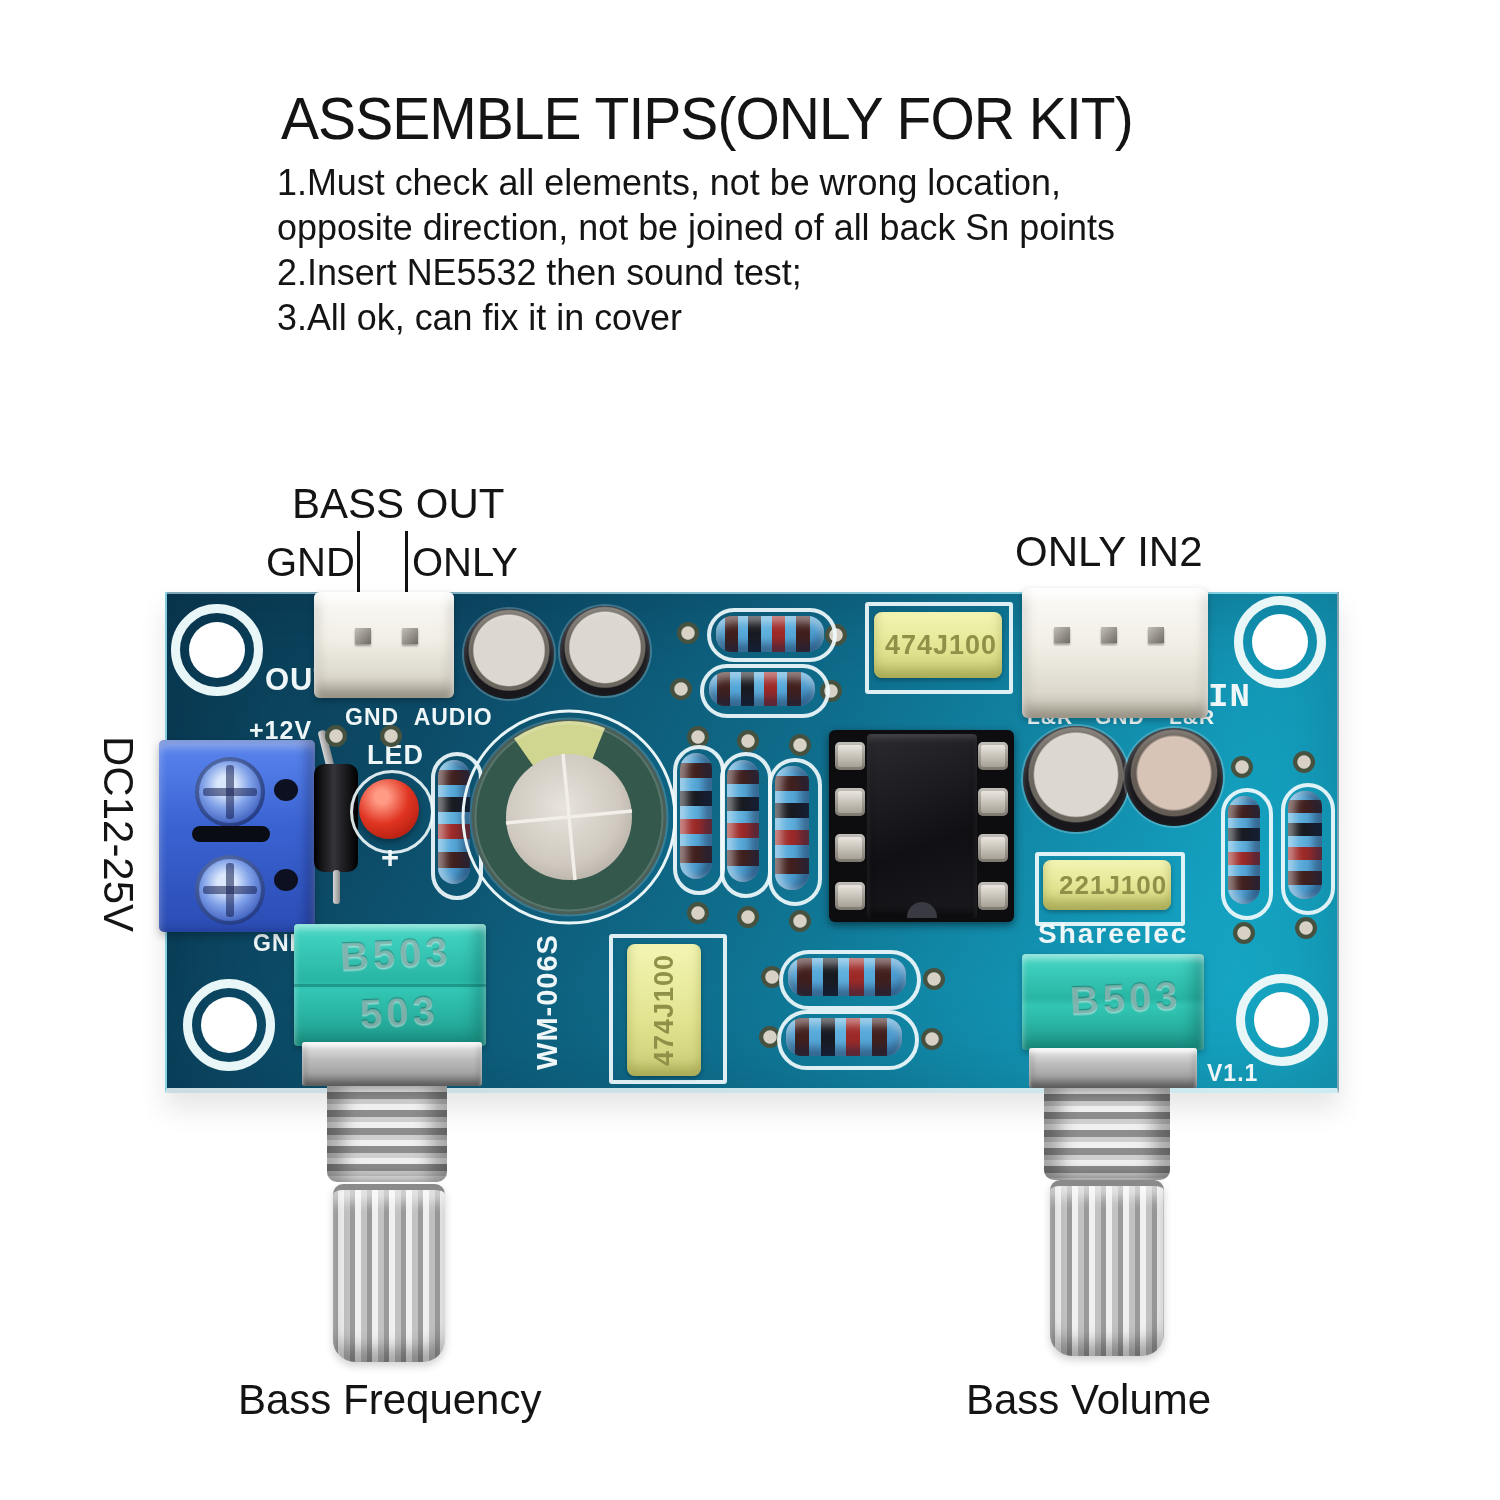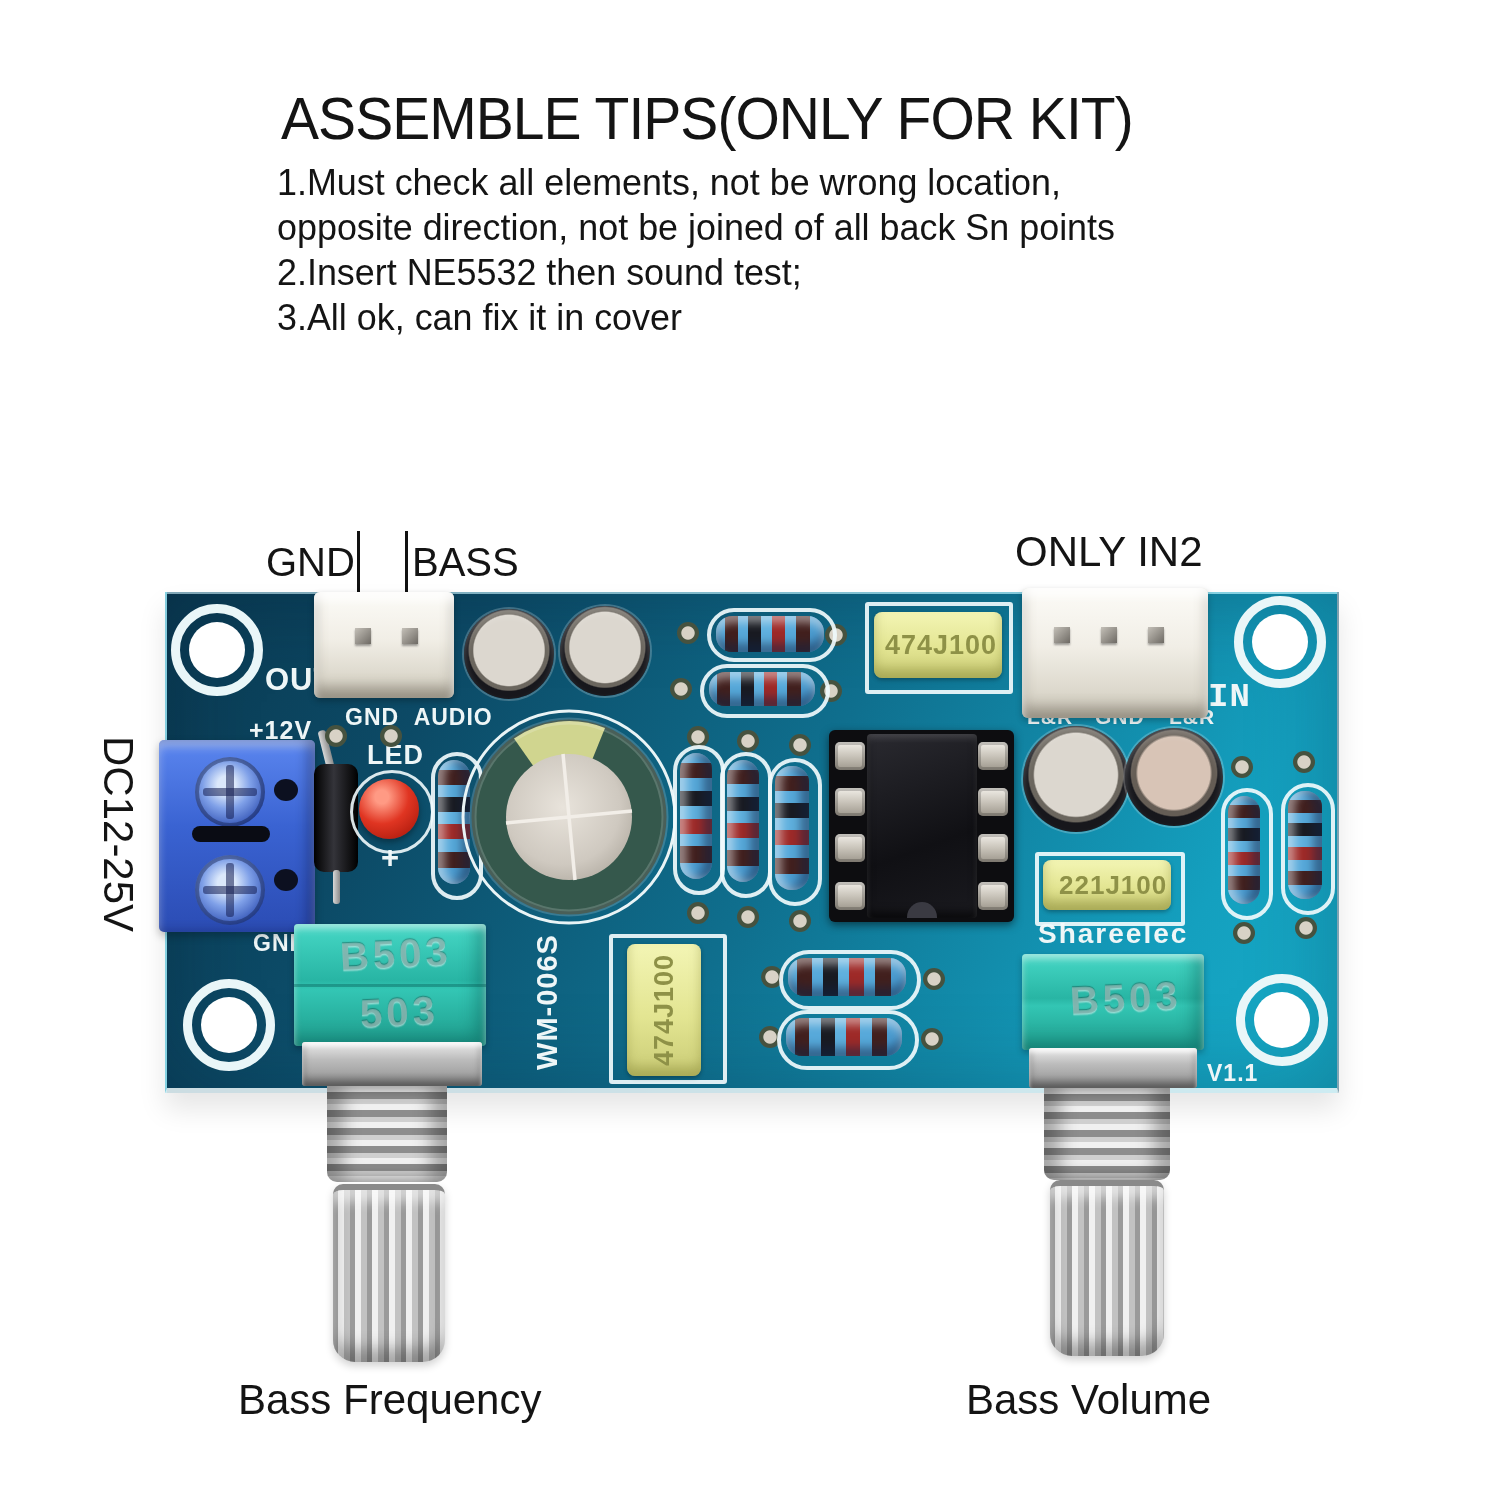--- a/index.html
+++ b/index.html
@@ -96,22 +96,23 @@
 <div id="stage">
 
   <div class="abs title">ASSEMBLE TIPS(ONLY FOR KIT)</div>
   <div class="abs tips">
     <div>1.Must check all elements, not be wrong location,</div>
     <div>opposite direction, not be joined of all back Sn points</div>
     <div>2.Insert NE5532 then sound test;</div>
     <div>3.All ok, can fix it in cover</div>
   </div>
 
+  <div class="abs lbl" style="left:292px;top:480px;">BASS OUT</div>
   <div class="abs lbl" style="left:266px;top:540px;font-size:40px;">GND</div>
-  <div class="abs lbl" style="left:412px;top:540px;font-size:40px;">BASS</div>
+  <div class="abs lbl" style="left:412px;top:540px;font-size:40px;">ONLY</div>
   <div class="abs leader" style="left:357px;top:531px;height:61px;"></div>
   <div class="abs leader" style="left:405px;top:531px;height:61px;"></div>
   <div class="abs lbl" style="left:1015px;top:528px;">ONLY IN2</div>
   <div class="abs vlabel" style="left:142px;top:736px;">DC12-25V</div>
   <div class="abs lbl" style="left:966px;top:1376px;">Bass Volume</div>
   <div class="abs lbl" style="left:238px;top:1376px;">Bass Frequency</div>
 
   <div id="board" class="abs">
 
     <div class="hole" style="left:4px;top:10px;"></div>

